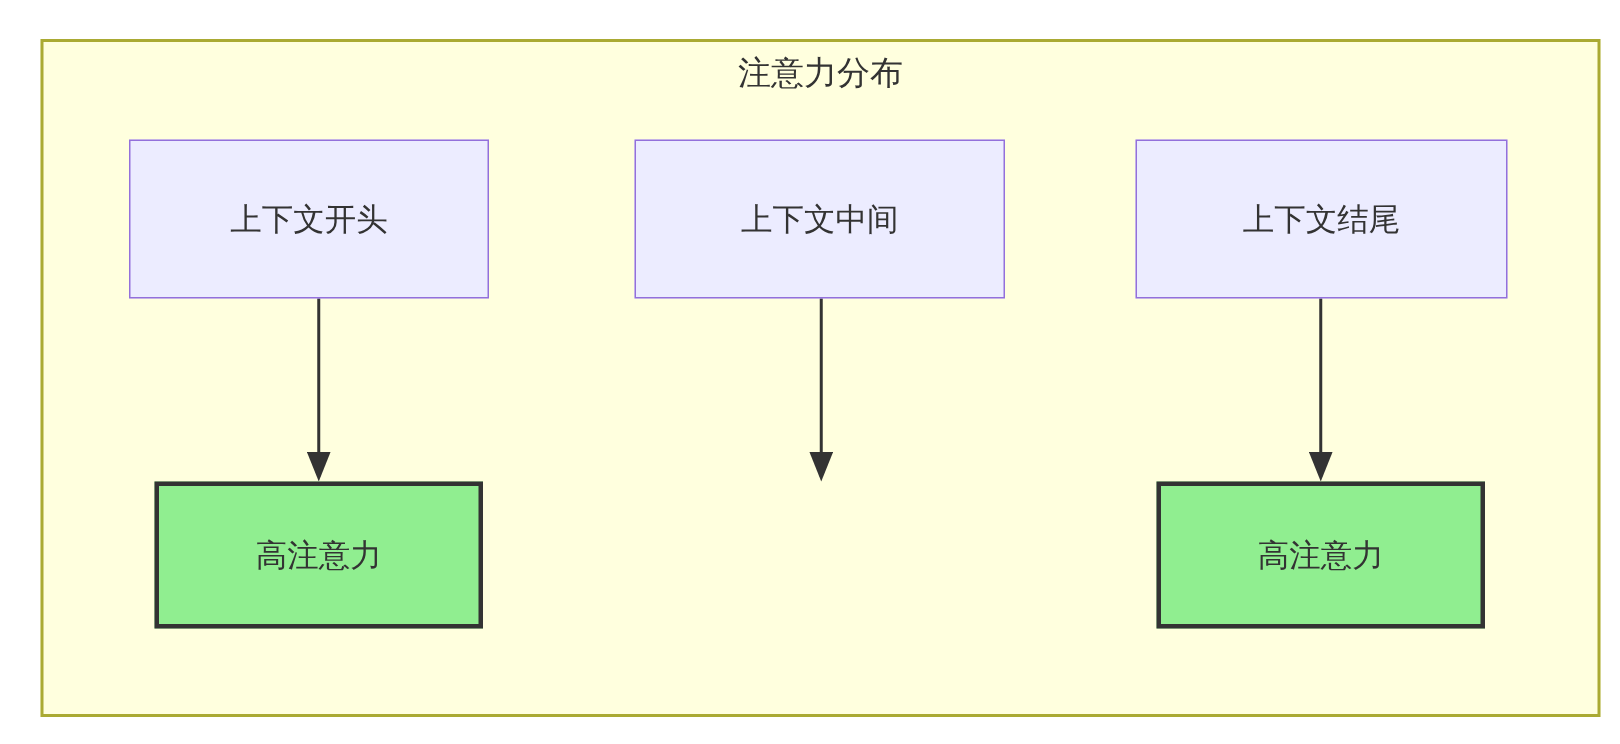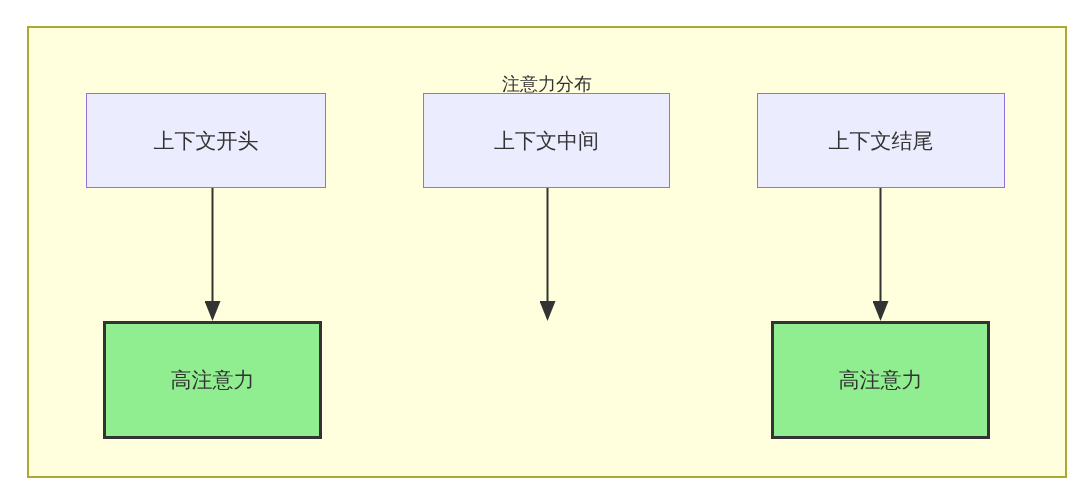--- a/index.html
+++ b/index.html
@@ -25,45 +25,44 @@
     box-sizing: border-box;
     background: var(--frame_bg, #ffffde);
     border: 2px solid var(--frame_border, #aaaa33);
   }
   .frame-title {
     position: absolute;
     top: 6px;
     left: 0;
     width: 100%;
     text-align: center;
-    font-size: 18px;
+    font-size: 22px;
     font-weight: 400;
     color: var(--text, #333333);
-    margin-top: 38px;
   }
   .node {
     position: absolute;
     box-sizing: border-box;
     display: flex;
     align-items: center;
     justify-content: center;
     font-size: 21px;
     color: var(--text, #333333);
     text-align: center;
   }
   .node.context {
     background: var(--context_node_bg, #ececff);
     border: 1.5px solid var(--context_node_border, #9370db);
-    height: 95px;
+    height: 106px;
     top: 65px;
     text-align: center;
   }
   .node.attention {
     border: 3px solid var(--attention_node_border, #333333);
-    height: 118px;
+    height: 98px;
     top: 293px;
     width: 219px;
   }
   .node.attention.high { background: var(--high_attention_bg, #90ee90); }
   .node.attention.low  { background: var(--low_attention_bg, #f88888); }
   .edges {
     position: absolute;
     left: 0;
     top: 0;
     width: 1036px;

